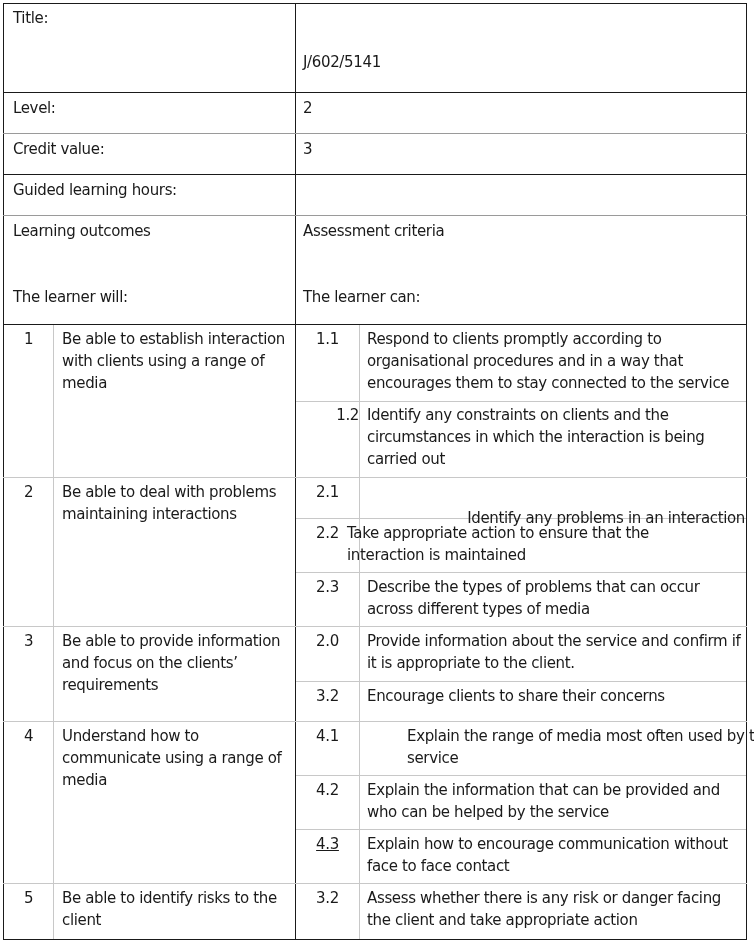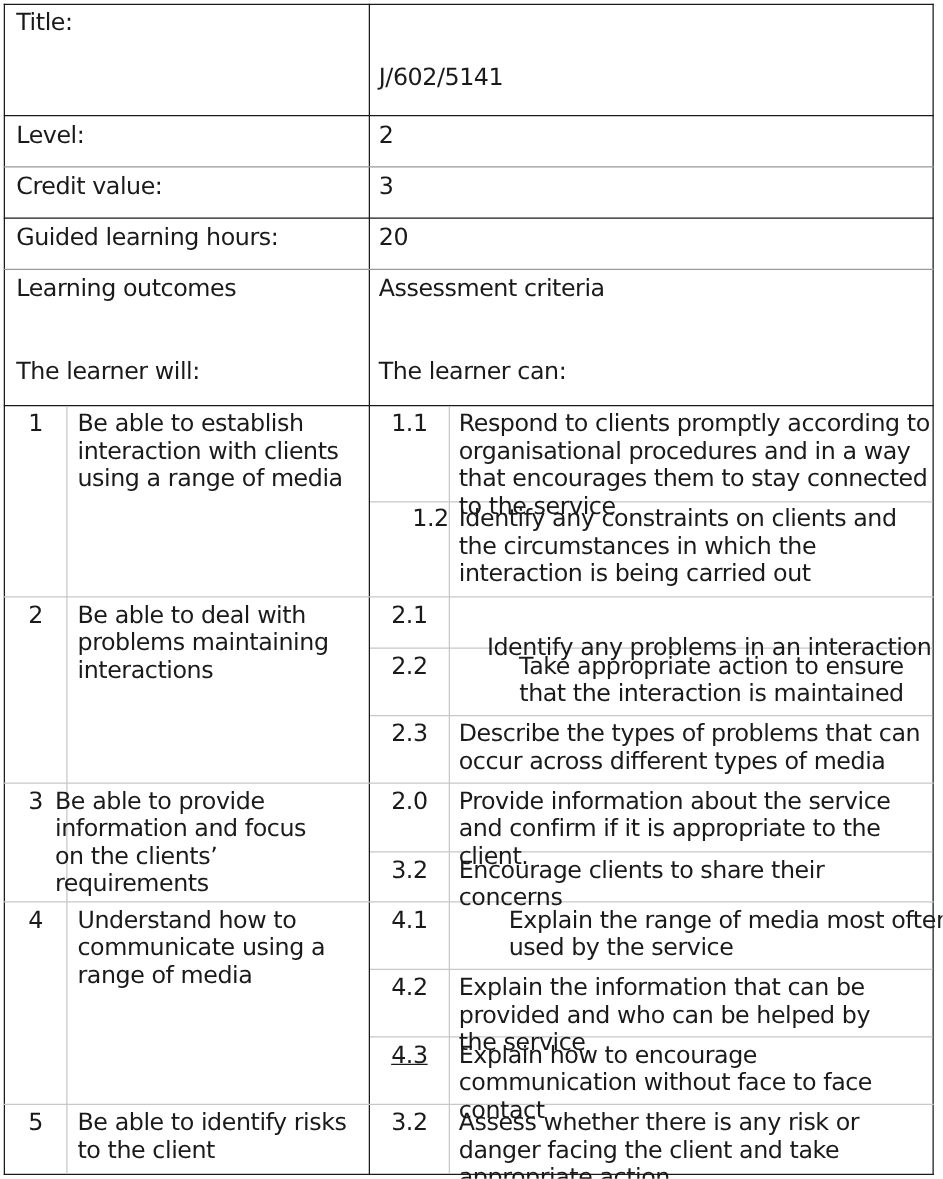--- a/index.html
+++ b/index.html
@@ -1,19 +1,19 @@
 <!DOCTYPE html>
 <html><head>
 <meta charset="utf-8">
 <style>
   html, body { margin: 0; padding: 0; background: #ffffff; }
   body { width: 754px; height: 943px; position: relative; overflow: hidden;
          font-family: "DejaVu Sans", sans-serif; color: #1a1a1a; }
   .page { position: absolute; left: 3px; top: 3px; width: 744px; height: 937px; }
-  .cell { position: absolute; box-sizing: border-box; font-size: 19px; line-height: 22px; letter-spacing: -0.35px; }
+  .cell { position: absolute; box-sizing: border-box; font-size: 15px; line-height: 22px; letter-spacing: -0.35px; }
   .hline { position: absolute; height: 1px; background: #1a1a1a; }
   .hline.light { background: #9a9a9a; height: 1px; }
   .hline.lighter { background: #c8c8c8; }
   .vline { position: absolute; width: 1px; background: #1a1a1a; }
   .vline.light { background: #c8c8c8; }
   .num { text-align: center; }
 </style>
 </head>
 <body>
 
@@ -35,21 +35,20 @@
   <div class="cell" style="left:10px;top:4px;width:280px;">Title:</div>
   <div class="cell" style="left:300px;top:48px;width:440px;">J/602/5141</div>
 
   <div class="cell" style="left:10px;top:94px;width:280px;">Level:</div>
   <div class="cell" style="left:300px;top:94px;width:440px;">2</div>
 
   <div class="cell" style="left:10px;top:135px;width:280px;">Credit value:</div>
   <div class="cell" style="left:300px;top:135px;width:440px;">3</div>
 
   <div class="cell" style="left:10px;top:176px;width:280px;">Guided learning hours:</div>
-  <div class="cell" style="left:300px;top:176px;width:440px;">20</div>
 
   <div class="cell" style="left:10px;top:217px;width:280px;">Learning outcomes</div>
   <div class="cell" style="left:10px;top:283px;width:280px;">The learner will:</div>
   <div class="cell" style="left:300px;top:217px;width:440px;">Assessment criteria</div>
   <div class="cell" style="left:300px;top:283px;width:440px;">The learner can:</div>
 
   <div class="vline light" style="left:50px;top:322px;height:614px;"></div>
   <div class="vline light" style="left:356px;top:322px;height:614px;"></div>
 
   <div class="hline lighter" style="left:0;top:474px;width:744px;"></div>
@@ -69,26 +68,26 @@
   <div class="cell num" style="left:293px;top:325px;width:63px;">1.1</div>
   <div class="cell" style="left:364px;top:325px;width:378px;">Respond to clients promptly according to organisational procedures and in a way that encourages them to stay connected to the service</div>
   <div class="cell num" style="left:293px;top:401px;width:63px;text-align:right;">1.2</div>
   <div class="cell" style="left:364px;top:401px;width:370px;">Identify any constraints on clients and the circumstances in which the interaction is being carried out</div>
 
   <div class="cell num" style="left:1px;top:478px;width:49px;">2</div>
   <div class="cell" style="left:59px;top:478px;width:225px;">Be able to deal with problems maintaining interactions</div>
   <div class="cell num" style="left:293px;top:478px;width:63px;">2.1</div>
   <div class="cell" style="left:364px;top:504px;width:378px;text-align:right;">Identify any problems in an interaction</div>
   <div class="cell num" style="left:293px;top:519px;width:63px;">2.2</div>
-  <div class="cell" style="left:380px;top:519px;width:340px;text-align:right;">Take appropriate action to ensure that the interaction is maintained</div>
+  <div class="cell" style="left:344px;top:519px;width:340px;">Take appropriate action to ensure that the interaction is maintained</div>
   <div class="cell num" style="left:293px;top:573px;width:63px;">2.3</div>
   <div class="cell" style="left:364px;top:573px;width:380px;">Describe the types of problems that can occur across different types of media</div>
 
   <div class="cell num" style="left:1px;top:627px;width:49px;">3</div>
-  <div class="cell" style="left:41px;top:627px;width:225px;">Be able to provide information and focus on the clients’ requirements</div>
+  <div class="cell" style="left:59px;top:627px;width:225px;">Be able to provide information and focus on the clients’ requirements</div>
   <div class="cell num" style="left:293px;top:627px;width:63px;">2.0</div>
   <div class="cell" style="left:364px;top:627px;width:376px;">Provide information about the service and confirm if it is appropriate to the client.</div>
   <div class="cell num" style="left:293px;top:682px;width:63px;">3.2</div>
   <div class="cell" style="left:364px;top:682px;width:376px;">Encourage clients to share their concerns</div>
 
   <div class="cell num" style="left:1px;top:722px;width:49px;">4</div>
   <div class="cell" style="left:59px;top:722px;width:225px;">Understand how to communicate using a range of media</div>
   <div class="cell num" style="left:293px;top:722px;width:63px;">4.1</div>
   <div class="cell" style="left:364px;top:722px;width:372px;margin-left:40px;">Explain the range of media most often used by the service</div>
   <div class="cell num" style="left:293px;top:776px;width:63px;">4.2</div>

